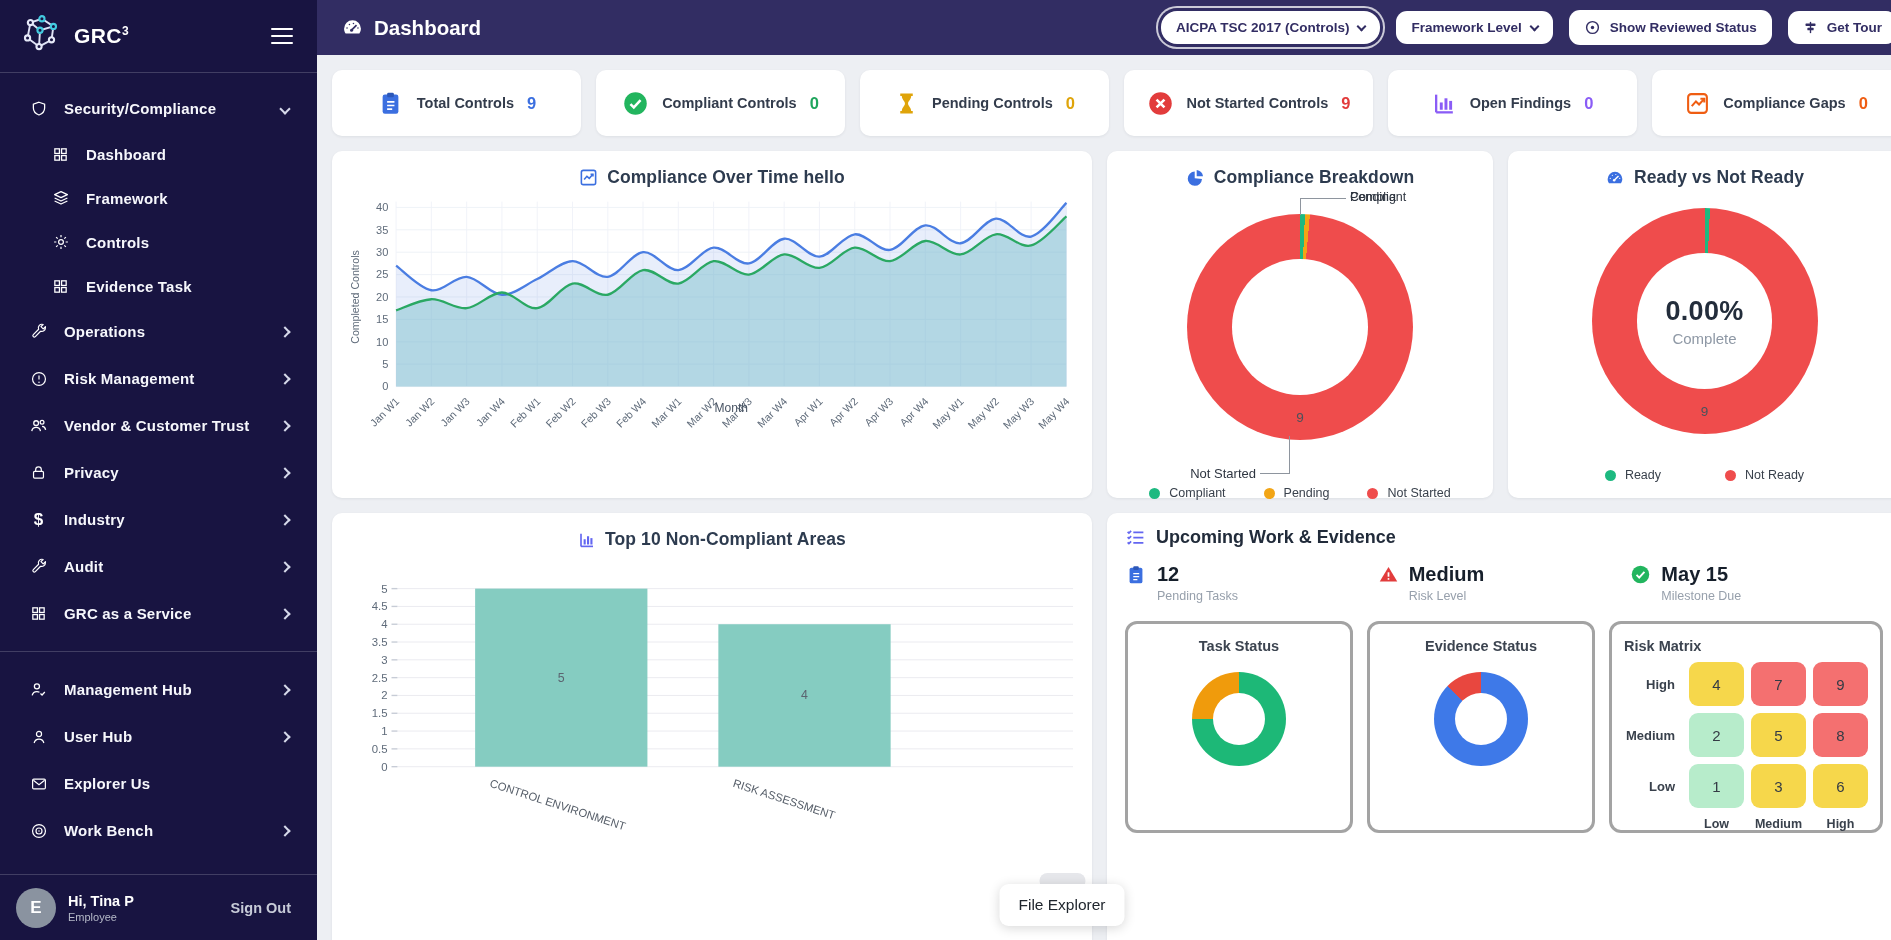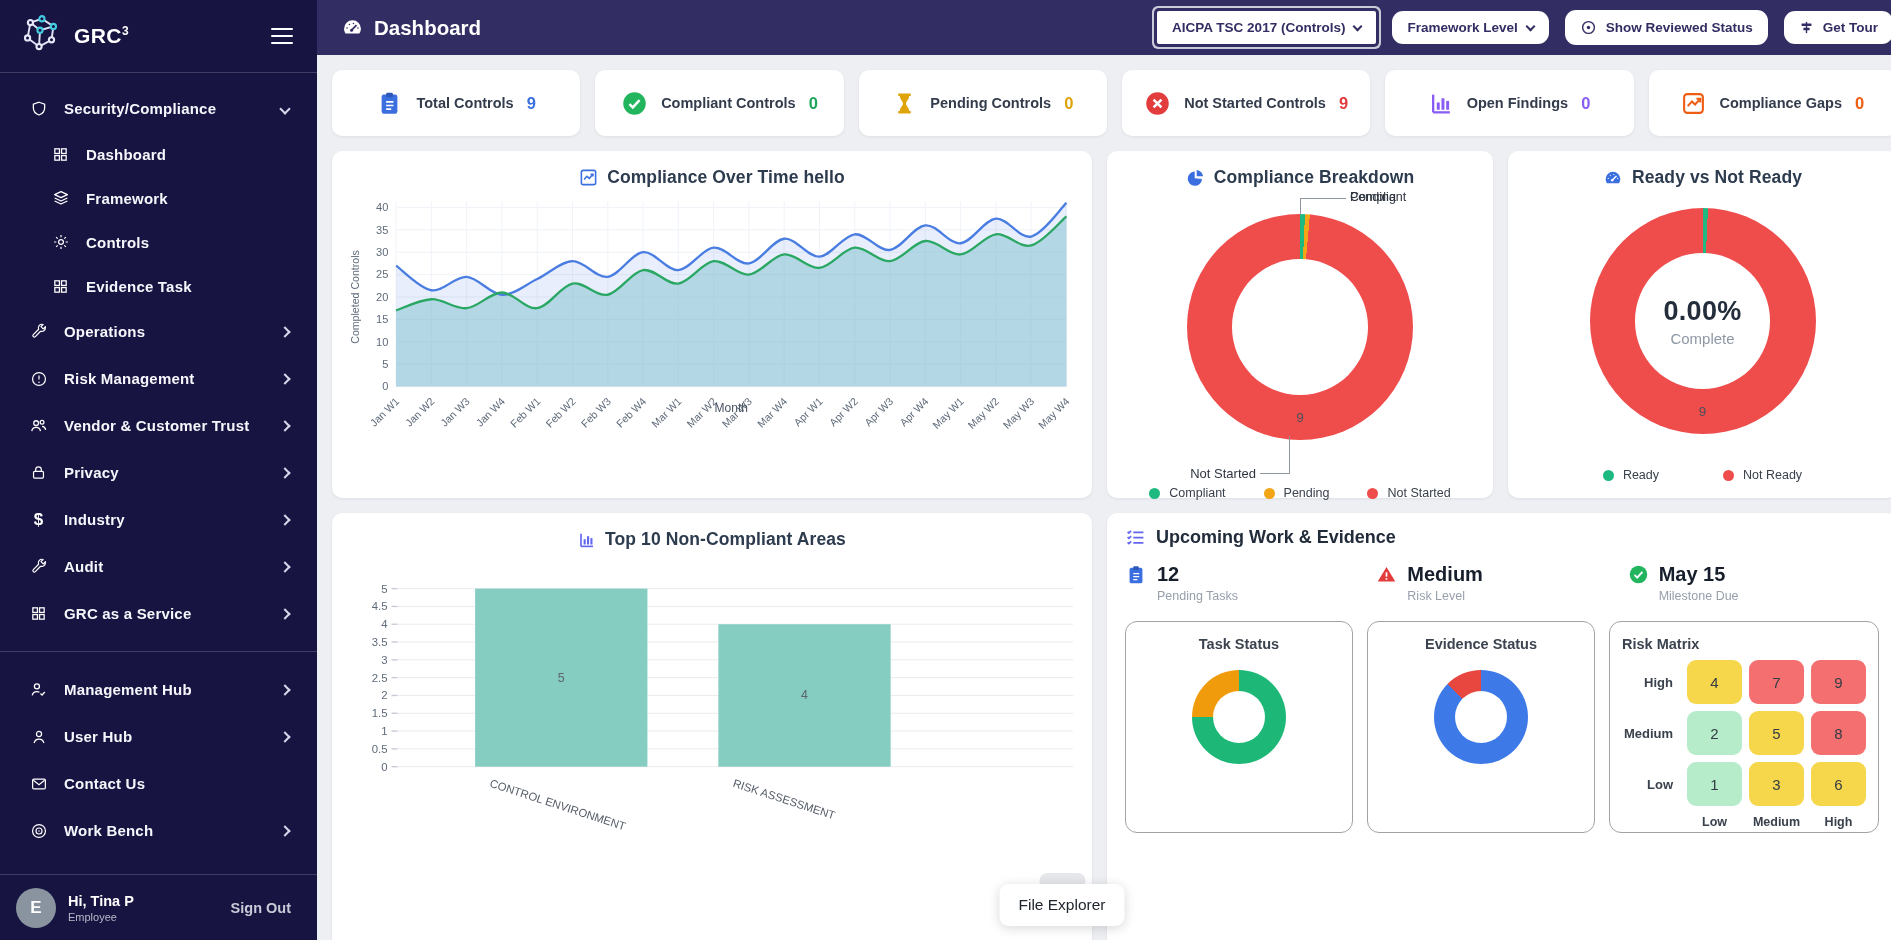--- a/index.html
+++ b/index.html
@@ -29,21 +29,21 @@
 .foot-name{font-size:14.5px;font-weight:700}
 .foot-role{font-size:11px;color:#b6bac9;margin-top:2px}
 .signout{margin-left:auto;font-size:14.5px;font-weight:700;color:#c7cbd8;cursor:pointer}
 
 .main{flex:1;display:flex;flex-direction:column;position:relative}
 .topbar{height:55px;background:#322d63;display:flex;align-items:center;padding:0 14px 0 24px;flex-shrink:0}
 .tb-title{display:flex;align-items:center;gap:10px;color:#fff;font-size:20.5px;font-weight:700}
 .pills{margin-left:auto;display:flex;align-items:center;gap:16px}
 .pill{background:#fff;color:#322d63;font-weight:700;font-size:13.5px;padding:9px 15px;border-radius:11px;display:flex;align-items:center;gap:9px;cursor:pointer;white-space:nowrap}
 .pill .pchev{width:7px;height:7px;border-right:2px solid #322d63;border-bottom:2px solid #322d63;transform:rotate(45deg);margin-top:-3px}
-.pill.focused{box-shadow:0 0 0 3px #322d63,0 0 0 5px rgba(255,255,255,.75);border-radius:2px}
+.pill.focused{box-shadow:0 0 0 3px #322d63,0 0 0 5px rgba(255,255,255,.75);border-radius:16px}
 
 .content{padding:15px 10px 0 15px}
 .stats-row{display:flex;gap:15px;margin-bottom:15px}
 .stat-card{flex:1;background:#fff;border-radius:10px;height:66px;display:flex;align-items:center;justify-content:center;gap:13px;box-shadow:0 1px 3px rgba(16,24,40,.07)}
 .stat-label{font-size:14.5px;font-weight:700;color:#333c4c}
 .stat-value{font-size:16.5px;font-weight:800}
 .row1,.row2{display:flex;gap:15px}
 .row1{margin-bottom:15px}
 .card{background:#fff;border-radius:10px;box-shadow:0 1px 3px rgba(16,24,40,.07);padding:12px 14px}
 .row1>.card{height:347px}
@@ -73,21 +73,21 @@
 .legend-break{gap:38px;margin-top:46px}
 .legend-ready{gap:64px;margin-top:34px}
 
 .card-upcoming{padding:14px 18px}
 .up-title{display:flex;align-items:flex-start;gap:10px;font-size:18px;font-weight:800;color:#212b3a}
 .upstats{display:flex;margin-top:16px}
 .upstat{flex:1;display:flex;gap:10px;align-items:flex-start}
 .uval{font-size:20px;font-weight:800;color:#161f2b;line-height:1.05}
 .ulab{font-size:12.5px;color:#97a0ac;margin-top:4px}
 .subcards{display:flex;gap:14px;margin-top:18px}
-.subcard{border:1px solid #a3a3a3;border-radius:12px;padding:12px;height:212px}
+.subcard{border:3px solid #a3a3a3;border-radius:12px;padding:12px;height:212px}
 .subcard.sdon{width:228px}
 .subcard.risk{flex:1}
 .subcard-title{font-size:14.5px;font-weight:700;color:#3c4450;text-align:center;margin-top:2px}
 .subcard-title.left{text-align:left}
 .sdonut{width:94px;height:94px;border-radius:50%;position:relative;margin:18px auto 0}
 .sdonut::after{content:"";position:absolute;inset:22%;background:#fff;border-radius:50%}
 .matrix{display:grid;grid-template-columns:56px repeat(3,55px);gap:7px;align-items:center;margin-top:8px;margin-left:2px}
 .mcell{height:44px;border-radius:9px;display:flex;align-items:center;justify-content:center;font-size:15px;color:#343b45}
 .mrl{font-size:13px;font-weight:700;color:#39414c;text-align:right;padding-right:7px}
 .mcl{font-size:12.5px;font-weight:700;color:#39414c;text-align:center;margin-top:2px}
@@ -306,21 +306,21 @@
       </div>
       <div class="item">
         <span class="icn">
             <svg viewBox="0 0 24 24" width="18" height="18">
               <g fill="none" stroke="#fff" stroke-width="1.6">
                 <rect x="3.5" y="5.5" width="17" height="13" rx="1.5"></rect>
                 <path d="M4.5 7l7.5 6 7.5-6"></path>
               </g>
             </svg>
           </span>
-        <span>Contact Us</span>
+        <span>Explorer Us</span>
       </div>
       <div class="item">
         <span class="icn">
             <svg viewBox="0 0 24 24" width="18" height="18">
               <g fill="none" stroke="#fff" stroke-width="1.6">
                 <circle cx="12" cy="12" r="8.6"></circle>
                 <circle cx="12" cy="12" r="4"></circle>
               </g>
               <circle cx="12" cy="12" r="1" fill="#fff"></circle>
             </svg>

